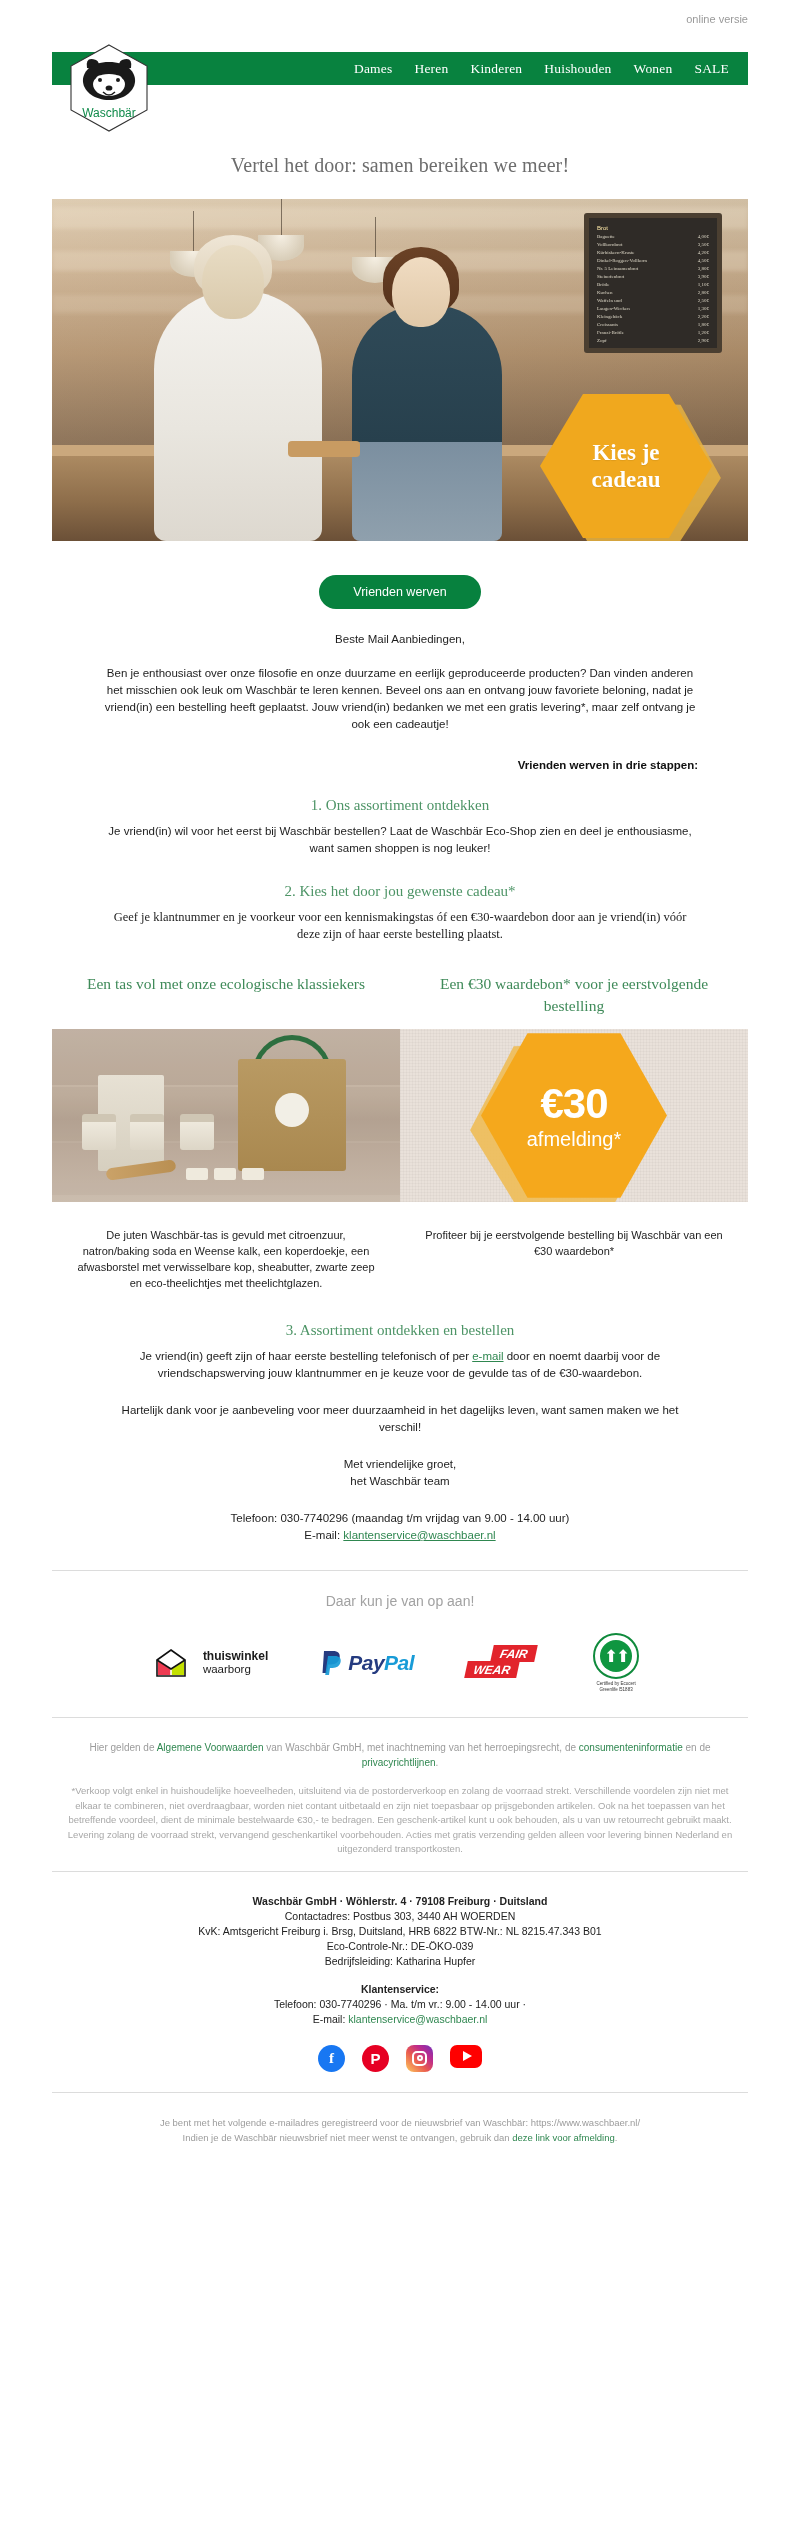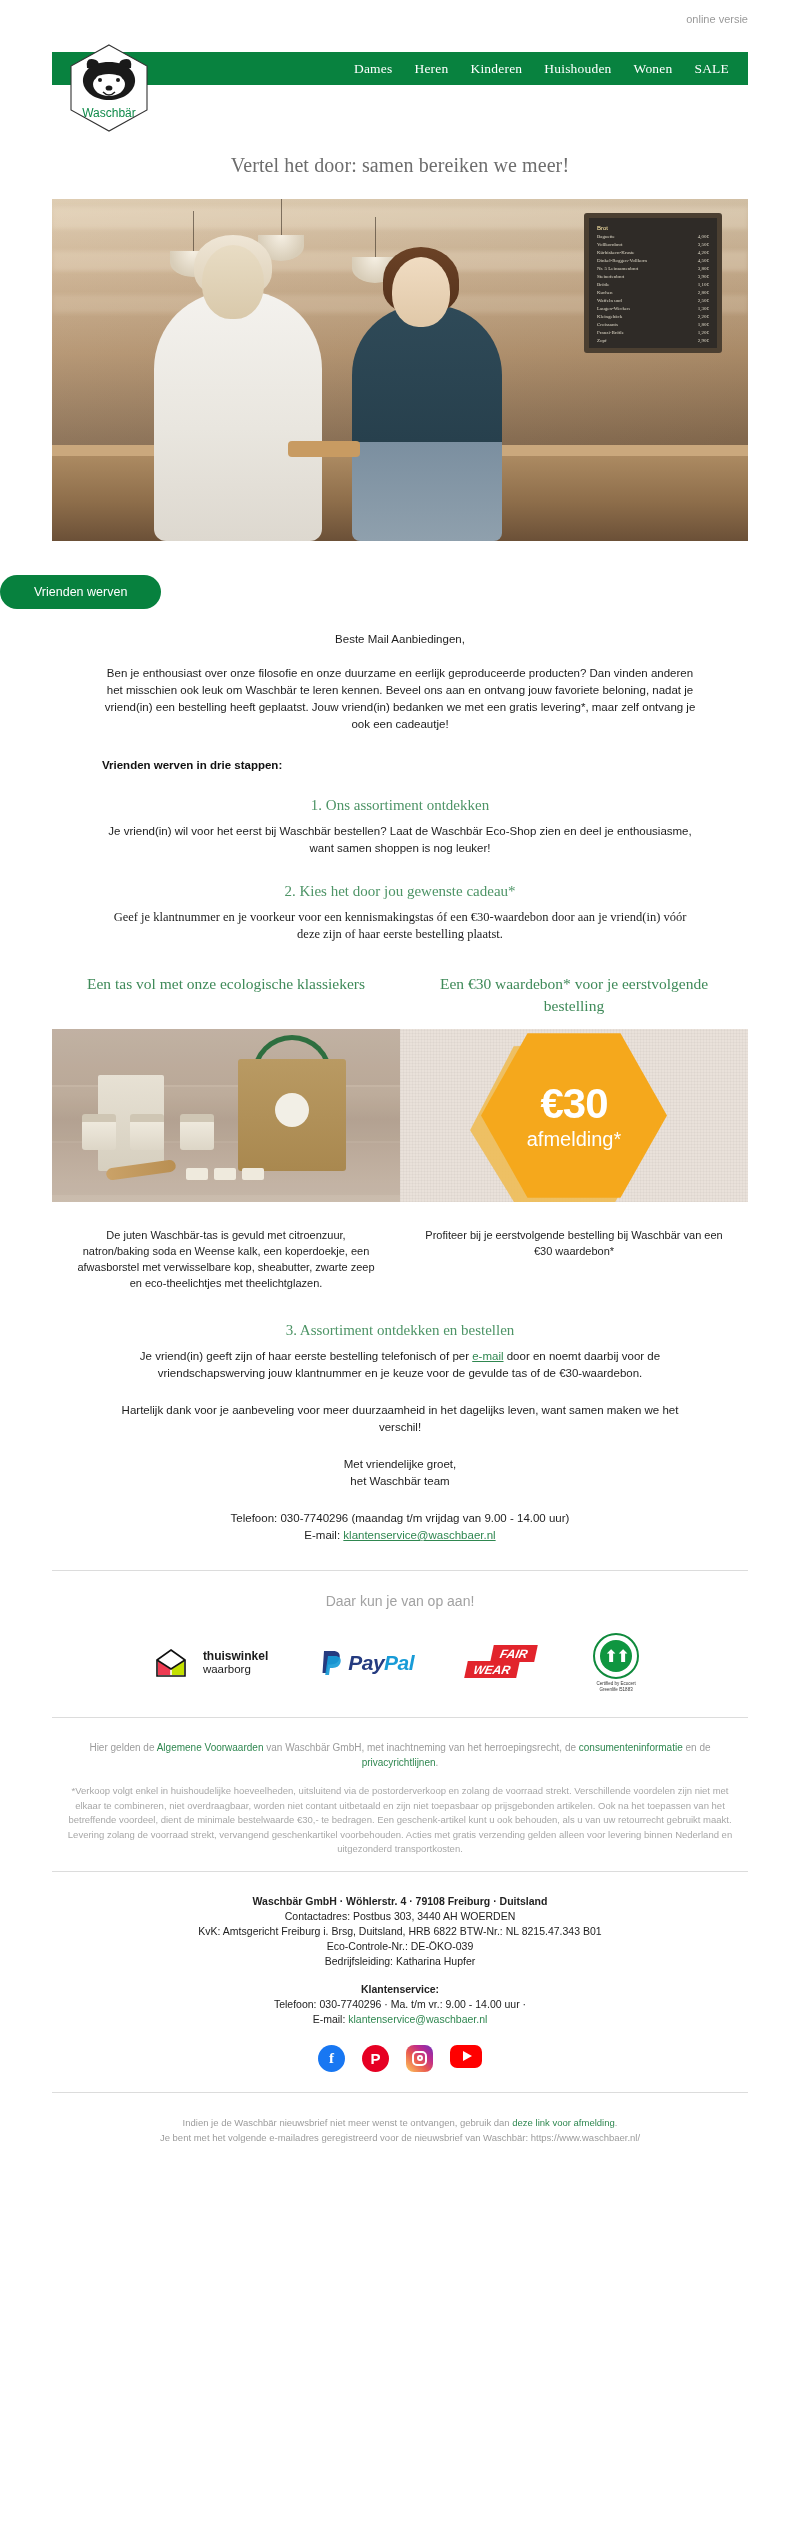--- a/index.html
+++ b/index.html
@@ -201,21 +201,21 @@
   .hex-text {
     position:relative; z-index:2;
     text-align:center;
     font-size:23px;
     line-height:1.18;
     font-weight:bold;
     text-shadow: 0 1px 1px rgba(0,0,0,.08);
   }
 
   
-  .cta-wrap { margin: 34px 0 0 0; }
+  .cta-wrap { text-align:center; margin: 34px 0 0 0; }
   .cta-button {
     display:inline-block;
     background:#07813e;
     color:#ffffff;
     font-size:12.5px;
     padding: 10px 34px;
     border-radius: 20px;
     text-decoration:none;
     font-family:"Liberation Sans", sans-serif;
     cursor:pointer;
@@ -228,21 +228,21 @@
     margin: 24px 0 0 0;
   }
   p.para {
     text-align:center;
     font-size:11.5px;
     line-height:17px;
     color:#1d1d1d;
     margin: 20px 0 0 0;
   }
   .steps-title {
-    text-align:left;
+    text-align:right;
     font-size:11.5px;
     font-weight:bold;
     color:#111;
     margin: 26px 0 0 0;
   }
   h3.step-head {
     text-align:center;
     font-family:"Liberation Serif", serif;
     font-size:15px;
     font-weight:normal;
@@ -667,20 +667,28 @@
       </div>
       <div class="person-right"></div>
       <div class="hair-right"></div>
       <div class="head-right"></div>
       <div class="person-left"></div>
       <div class="hair-left"></div>
       <div class="head-left"></div>
       <div class="bread-board"></div>
     </div>
 
+    <div class="hex-badge">
+      <div class="hex-shape back"></div>
+      <div class="hex-shape"></div>
+      <div class="hex-text">
+        <div>Kies je</div>
+        <div>cadeau</div>
+      </div>
+    </div>
   </div>
 
   <div class="cta-wrap">
     <a class="cta-button" href="#">Vrienden werven</a>
   </div>
 
   <div class="body-wrap">
     <p class="salutation">Beste Mail Aanbiedingen,</p>
     <p class="para">Ben je enthousiast over onze filosofie en onze duurzame en eerlijk geproduceerde producten? Dan vinden anderen het misschien ook leuk om Waschbär te leren kennen. Beveel ons aan en ontvang jouw favoriete beloning, nadat je vriend(in) een bestelling heeft geplaatst. Jouw vriend(in) bedanken we met een gratis levering*, maar zelf ontvang je ook een cadeautje!</p>
     <p class="steps-title">Vrienden werven in drie stappen:</p>
@@ -848,18 +856,18 @@
       </div>
     </div>
     <div class="soc soc-yt">
       <div class="yt-tri"></div>
     </div>
   </div>
 
   <div class="divider" style="margin-top:20px;"></div>
 
   <div class="unsub">
+    <p>Je bent met het volgende e-mailadres geregistreerd voor de nieuwsbrief van Waschbär: https://www.waschbaer.nl/</p>
     <p><span>Indien je de Waschbär nieuwsbrief niet meer wenst te ontvangen, gebruik dan </span><a class="green-link" href="#">deze link voor afmelding</a><span>.</span></p>
-    <p>Je bent met het volgende e-mailadres geregistreerd voor de nieuwsbrief van Waschbär: https://www.waschbaer.nl/</p>
   </div>
 
   <div class="bottom-space"></div>
 </div>
 
 </body></html>

